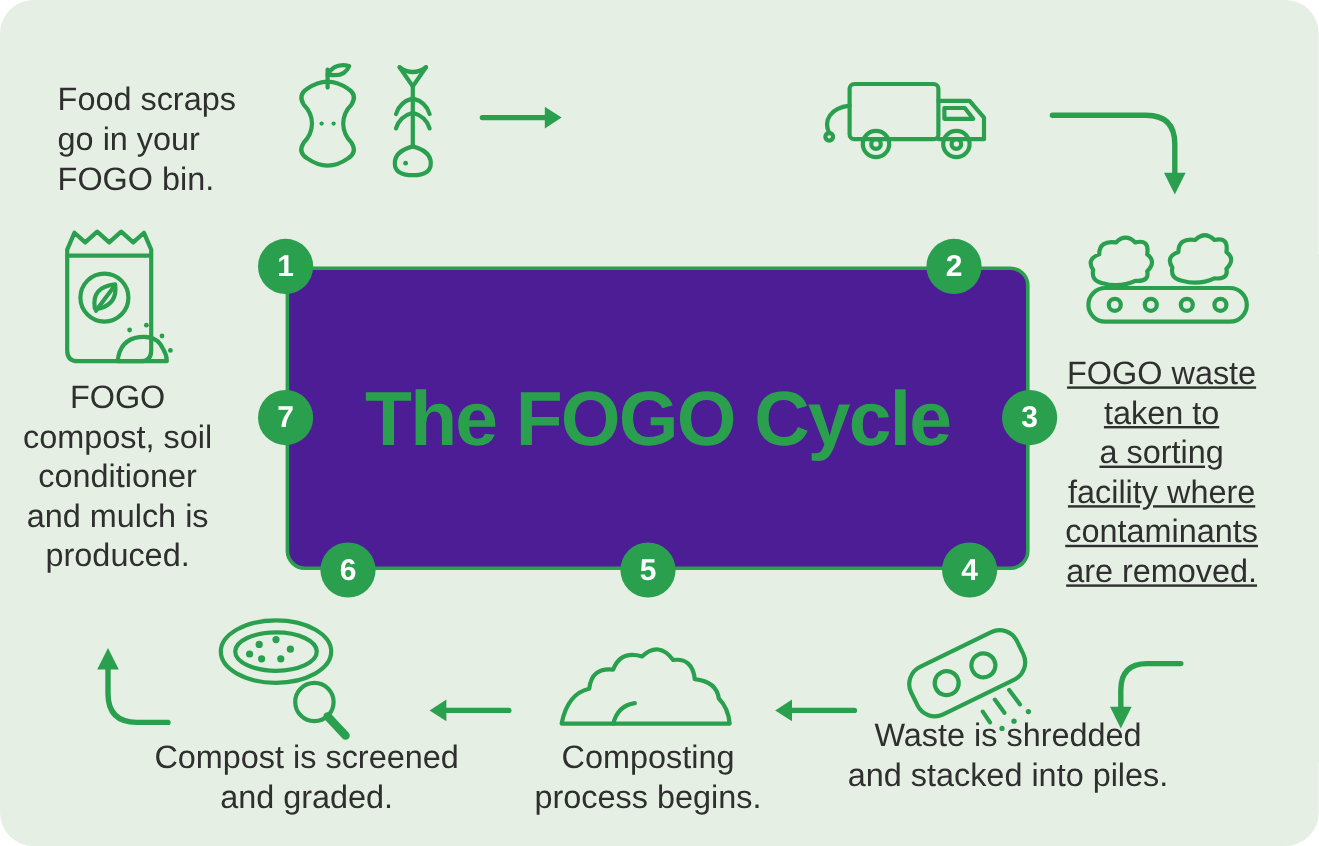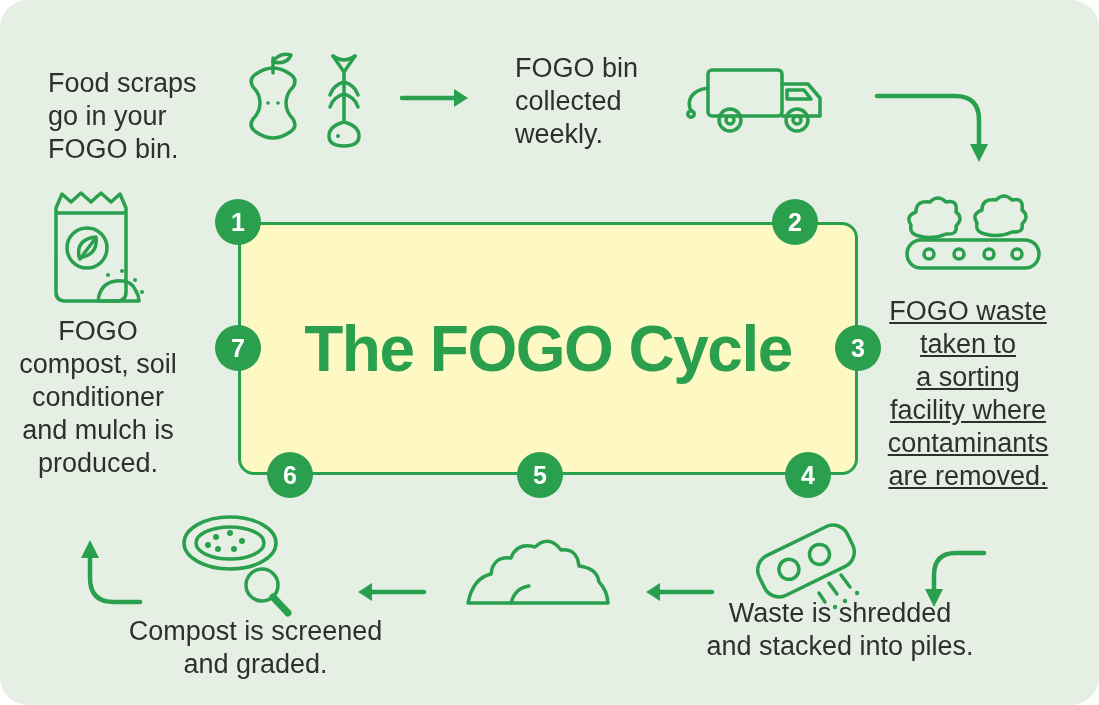--- a/index.html
+++ b/index.html
@@ -3,21 +3,21 @@
 <meta charset="utf-8">
 <style>
   * { margin:0; padding:0; box-sizing:border-box; }
   html,body { background:#ffffff; font-family:"Liberation Sans", sans-serif; }
   .stage {
     position:relative; width:1099px; height:705px;
     background:#e5efe3; border-radius:28px; overflow:hidden;
   }
   .cycle-card {
     position:absolute; left:238px; top:222px; width:620px; height:253px;
-    background:#fef9c3; border:3px solid #2aa04f; border-radius:16px;
+    background:#4c1d95; border:3px solid #2aa04f; border-radius:16px;
     display:flex; align-items:center; justify-content:center;
   }
   .title {
     font-size:64px; font-weight:bold; color:#2aa04f; letter-spacing:-1.5px;
     white-space:nowrap;
   }
   .node {
     position:absolute; width:46px; height:46px; border-radius:50%;
     background:#2aa04f; color:#ffffff; font-size:25px; font-weight:bold;
     display:flex; align-items:center; justify-content:center; z-index:3;
@@ -46,31 +46,30 @@
   <div class="node" style="left:772px; top:199px;">2</div>
   <div class="node" style="left:835px; top:325px;">3</div>
   <div class="node" style="left:785px; top:452px;">4</div>
   <div class="node" style="left:517px; top:452px;">5</div>
   <div class="node" style="left:267px; top:452px;">6</div>
   <div class="node" style="left:215px; top:325px;">7</div>
 
   <div class="label" style="left:48px;  top:52px;  width:200px;margin-top:15px;">Food scraps
 go in your
 FOGO bin.</div>
-  <div class="label" style="left:515px; top:52px;  width:170px;">FOGO bin
-collected
-weekly.</div>
   <div class="label center" style="left:868px; top:295px; width:200px;text-decoration:underline;">FOGO waste
 taken to
 a sorting
 facility where
 contaminants
 are removed.</div>
   <div class="label center" style="left:685px; top:597px; width:310px;">Waste is shredded
 and stacked into piles.</div>
+  <div class="label center" style="left:420px; top:615px; width:240px;">Composting
+process begins.</div>
   <div class="label center" style="left:98px;  top:615px; width:315px;">Compost is screened
 and graded.</div>
   <div class="label center" style="left:3px;   top:315px; width:190px;">FOGO
 compost, soil
 conditioner
 and mulch is
 produced.</div>
 
   <div class="icon" style="left:243px; top:48px; width:135px; height:105px;">
     <svg viewBox="0 0 135 105">

